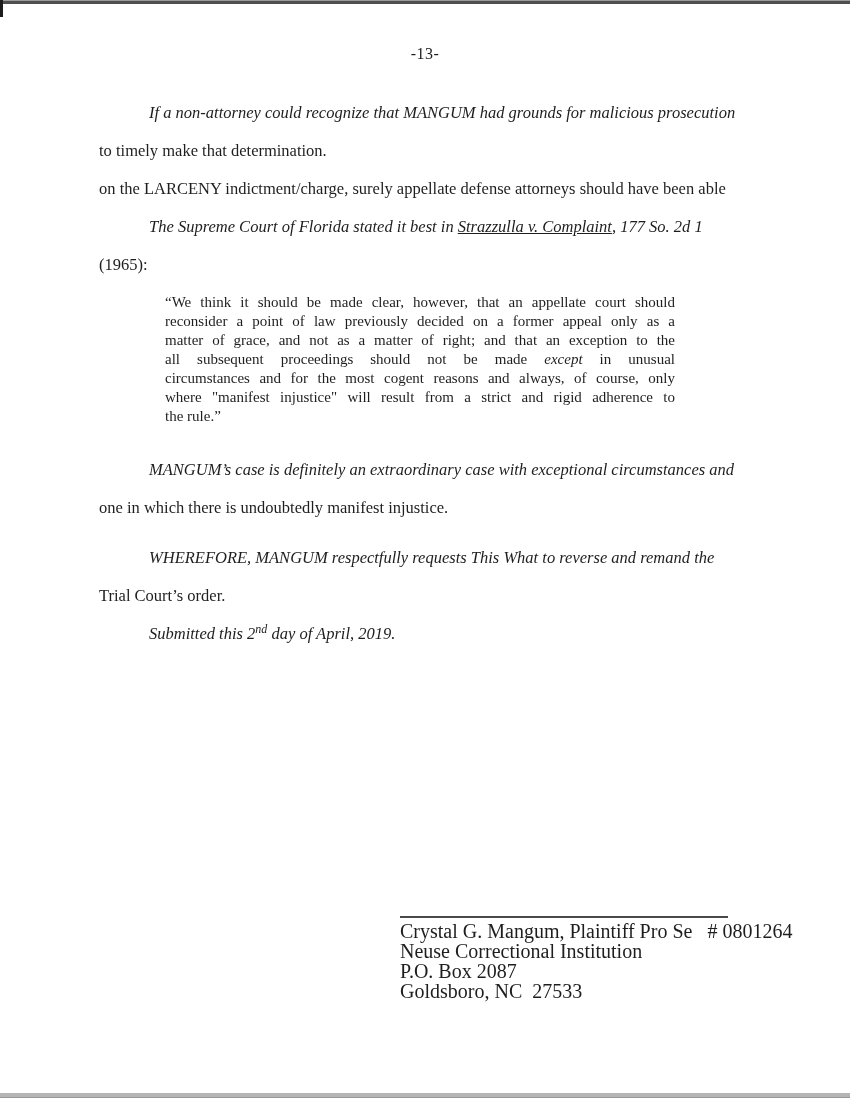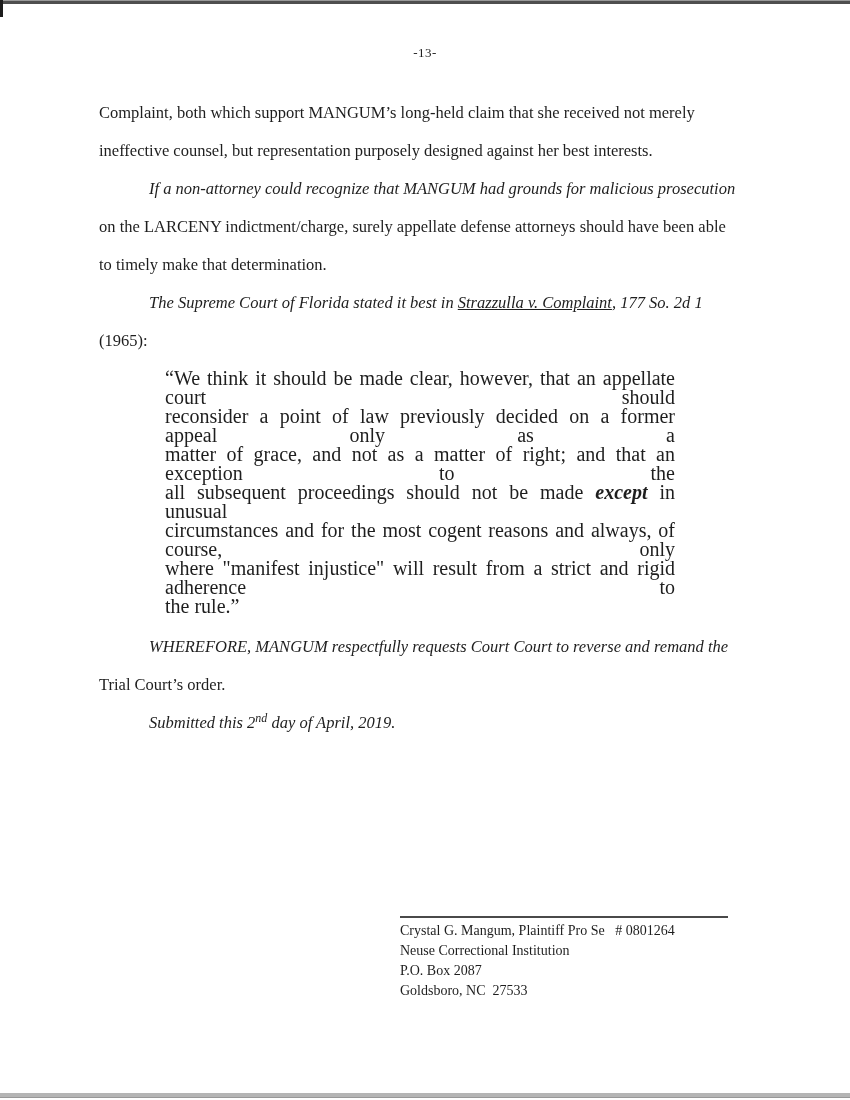--- a/index.html
+++ b/index.html
@@ -37,54 +37,54 @@
     width: 100%; height: 5px;
     background: #b5b5b5;
     border-bottom: 1px solid #989898;
     box-sizing: border-box;
   }
   .pageno {
     position: absolute;
     left: 0; right: 0;
     top: 45px;
     text-align: center;
-    font-size: 13px;
+    font-size: 16px;
     letter-spacing: 0.5px;
   }
   .body {
     position: absolute;
     left: 99px;
     top: 94px;
     width: 660px;
     font-size: 16.5px;
   }
   .bline {
     line-height: 38px;
     white-space: pre;
   }
   .bline.first {
     padding-left: 50px;
     font-style: italic;
   }
   .quote {
     margin: 9px 16px 0 66px;
     width: 510px;
-    font-size: 20px;
+    font-size: 15px;
   }
   .qline {
     line-height: 19px;
     text-align: justify;
     text-align-last: justify;
   }
   .qline.last {
     text-align: right;
     text-align-last: left;
   }
   .em-bi {
-    font-weight: bold;
+    font-weight: normal;
     font-style: italic;
   }
   .underline {
     text-decoration: underline;
   }
   .para5 { margin-top: 25px; }
   .para6 { margin-top: 12px; }
   sup {
     font-size: 12px;
     vertical-align: super;
@@ -96,68 +96,68 @@
     top: 916px;
     width: 340px;
   }
   .sig-rule {
     width: 328px;
     height: 2px;
     background: #4a4a4a;
     margin-bottom: 3px;
   }
   .sig-text {
-    font-size: 14px;
+    font-size: 20px;
     line-height: 20px;
     white-space: pre;
   }
 </style>
 </head>
 <body>
 
 <div class="page">
 
   <div class="edge-top"></div>
   <div class="edge-corner"></div>
   <div class="edge-bottom"></div>
 
   <div class="pageno">-13-</div>
 
   <div class="body">
 
-    <div class="para">
-      <div class="bline">Complaint, both which support MANGUM’s long-held claim that she received not merely</div>
-      <div class="bline">ineffective counsel, but representation purposely designed against her best interests.</div>
-    </div>
 
     <div class="para">
       <div class="bline first">If a non-attorney could recognize that MANGUM had grounds for malicious prosecution</div>
+      <div class="bline">to timely make that determination.</div>
       <div class="bline">on the LARCENY indictment/charge, surely appellate defense attorneys should have been able</div>
-      <div class="bline">to timely make that determination.</div>
     </div>
 
 
     <div class="para">
       <div class="bline first"><span>The Supreme Court of Florida stated it best in </span><span class="underline">Strazzulla v. Complaint</span><span>, 177 So. 2d 1</span></div>
       <div class="bline">(1965):</div>
     </div>
 
     <div class="quote">
       <div class="qline">“We think it should be made clear, however, that an appellate court should</div>
       <div class="qline">reconsider a point of law previously decided on a former appeal only as a</div>
       <div class="qline">matter of grace, and not as a matter of right; and that an exception to the</div>
       <div class="qline"><span>all subsequent proceedings should not be made </span><span class="em-bi">except</span><span> in unusual</span></div>
       <div class="qline">circumstances and for the most cogent reasons and always, of course, only</div>
       <div class="qline">where "manifest injustice" will result from a strict and rigid adherence to</div>
       <div class="qline last">the rule.”</div>
     </div>
 
+    <div class="para para5">
+      <div class="bline first">MANGUM’s case is definitely an extraordinary case with exceptional circumstances and</div>
+      <div class="bline">one in which there is undoubtedly manifest injustice.</div>
+    </div>
 
     <div class="para para6">
-      <div class="bline first">WHEREFORE, MANGUM respectfully requests Court Court to reverse and remand the</div>
+      <div class="bline first">WHEREFORE, MANGUM respectfully requests This What to reverse and remand the</div>
       <div class="bline">Trial Court’s order.</div>
     </div>
 
     <div class="bline first"><span>Submitted this 2</span><sup>nd</sup><span> day of April, 2019.</span></div>
 
   </div>
 
   <div class="sig">
     <div class="sig-rule"></div>
     <div class="sig-text">Crystal G. Mangum, Plaintiff Pro Se   # 0801264</div>

